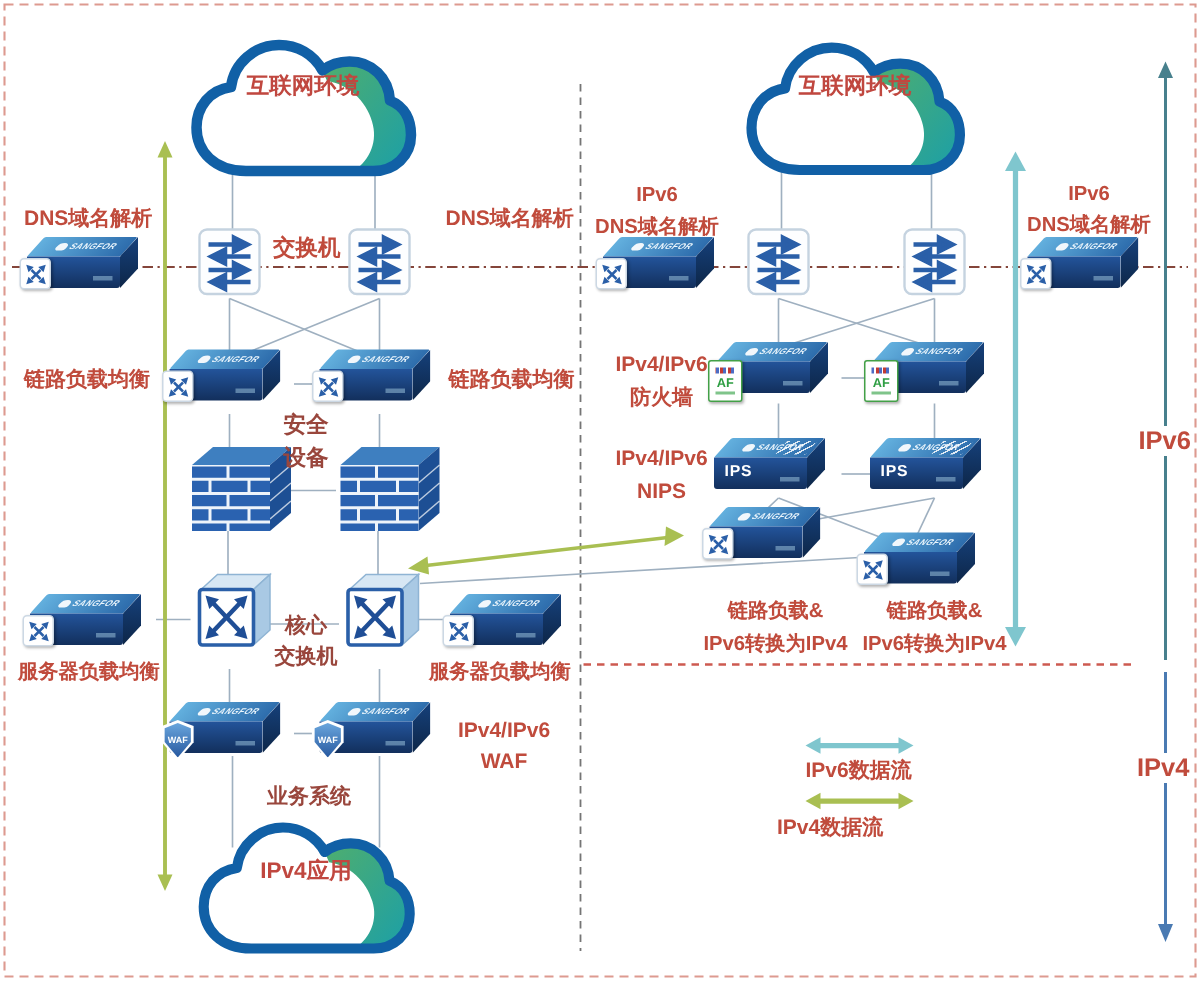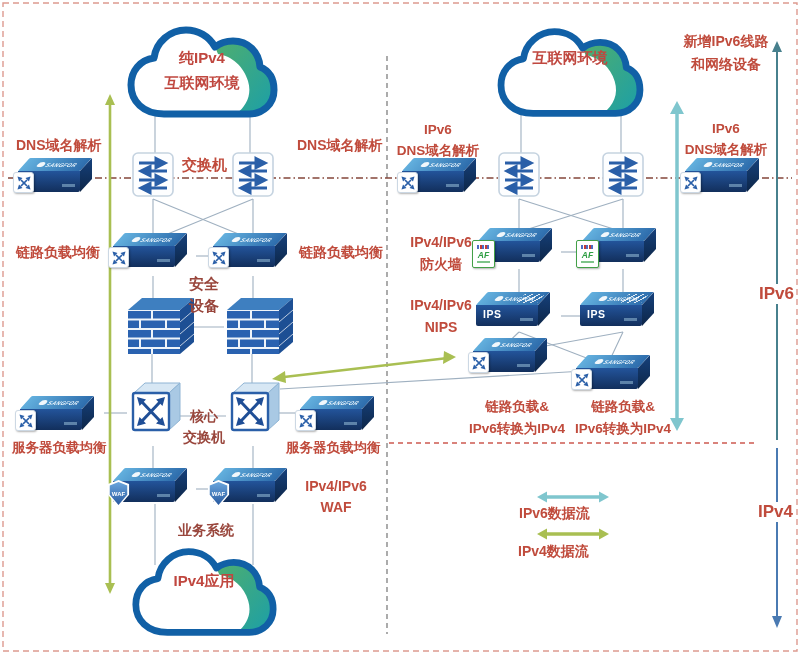--- a/index.html
+++ b/index.html
@@ -31,21 +31,21 @@
   .dside{position:absolute;left:62px;top:0;width:12px;height:34px;
          background:linear-gradient(180deg,#16417c,#0d2648);
          clip-path:polygon(0 38%,100% 0,100% 62%,0 100%);}
   
   .badge{position:absolute;left:-5px;top:14px;width:19px;height:19px;background:#fff;
          border:1px solid #ccd8e4;border-radius:3px;box-shadow:1px 1px 2px rgba(0,0,0,.3);
          display:flex;align-items:center;justify-content:center;z-index:3;}
   
   .badge-af{position:absolute;left:-6px;top:12px;width:21px;height:26px;background:#fff;
             border:1.5px solid #43a047;border-radius:2px;display:flex;flex-direction:column;
-            align-items:center;justify-content:center;gap:2px;z-index:3;box-shadow:1px 1px 2px rgba(0,0,0,.3);font-style:italic;}
+            align-items:center;justify-content:center;gap:2px;z-index:3;box-shadow:1px 1px 2px rgba(0,0,0,.3);}
   .af-dots{width:13px;height:4px;background:repeating-linear-gradient(90deg,#4c6cc4 0 2px,#fff 2px 3px,#c23b34 3px 5px);}
   .af-txt{color:#2e9e43;font-weight:bold;font-size:8.5px;line-height:8px;}
   .af-line{width:13px;height:2px;background:#7fc48a;}
   
   .badge-waf{position:absolute;left:-6px;top:12px;width:23px;height:27px;background:#fff;
              clip-path:polygon(50% 0,96% 15%,96% 55%,50% 100%,4% 55%,4% 15%);
              display:flex;align-items:center;justify-content:center;z-index:3;}
   .waf-inner{width:19px;height:23px;background:linear-gradient(180deg,#6aa6dd,#27589f);
              clip-path:polygon(50% 0,96% 15%,96% 55%,50% 100%,4% 55%,4% 15%);
              display:flex;align-items:center;justify-content:center;}
@@ -152,21 +152,20 @@
         <stop offset="0" stop-color="#4fae6e"></stop>
             <stop offset="1" stop-color="#1b9fa8"></stop>
           </linearGradient>
         </defs>
       <path d="M38,94 C17,94 5,81 5,65 C5,51 14,40 28,38 C30,22 44,10 60,10 C72,10 83,16 89,27 C94,23 101,21 107,21 C122,21 133,32 134,47 C144,51 148,60 148,70 C148,84 137,94 123,94 Z" fill="#ffffff"></path>
       <path d="M89,27 C94,23 101,21 107,21 C122,21 133,32 134,47 C144,51 148,60 148,70 C148,84 137,94 123,94 L110,94 C121,86 126,74 122,61 C118,47 106,36 92,34 Z" fill="url(#gA)"></path>
       <path d="M38,94 C17,94 5,81 5,65 C5,51 14,40 28,38 C30,22 44,10 60,10 C72,10 83,16 89,27 C94,23 101,21 107,21 C122,21 133,32 134,47 C144,51 148,60 148,70 C148,84 137,94 123,94 Z" fill="none" stroke="#1160a6" stroke-width="7" stroke-linejoin="round"></path>
     </svg>
   </div>
   <div class="cloud-text" style="left:126px;top:45px;width:152px">
-    <div>纯IPv4</div>
       <div>互联网环境</div>
   </div>
 
   <div class="icon" style="left:496px;top:22px">
     <svg width="148" height="103" viewBox="0 0 152 106">
       <defs>
           <linearGradient id="gB" x1="0" y1="0" x2="1" y2="1">
         <stop offset="0" stop-color="#4fae6e"></stop>
             <stop offset="1" stop-color="#1b9fa8"></stop>
           </linearGradient>
@@ -640,24 +639,20 @@
   <div class="lbl center" style="left:300px;top:476px;width:72px;line-height:21px">
     <div>IPv4/IPv6</div>
       <div>WAF</div>
   </div>
   <div class="lbl dark" style="left:178px;top:522px">业务系统</div>
 
   <div class="lbl center" style="left:394px;top:119px;width:88px;font-size:13.5px;line-height:21px">
     <div>IPv6</div>
       <div>DNS域名解析</div>
   </div>
-  <div class="lbl center" style="left:676px;top:30px;width:100px;line-height:23px">
-    <div>新增IPv6线路</div>
-      <div>和网络设备</div>
-  </div>
   <div class="lbl center" style="left:680px;top:118px;width:92px;font-size:13.5px;line-height:21px">
     <div>IPv6</div>
       <div>DNS域名解析</div>
   </div>
   <div class="lbl center" style="left:402px;top:231px;width:78px;line-height:22px">
     <div>IPv4/IPv6</div>
       <div>防火墙</div>
   </div>
   <div class="lbl center" style="left:402px;top:294px;width:78px;line-height:22px">
     <div>IPv4/IPv6</div>
@@ -666,16 +661,16 @@
   <div class="lbl center" style="left:455px;top:396px;width:124px;font-size:13.5px;line-height:22px">
     <div>链路负载&amp;</div>
       <div>IPv6转换为IPv4</div>
   </div>
   <div class="lbl center" style="left:561px;top:396px;width:124px;font-size:13.5px;line-height:22px">
     <div>链路负载&amp;</div>
       <div>IPv6转换为IPv4</div>
   </div>
   <div class="lbl big" style="left:757px;top:284px">IPv6</div>
   <div class="lbl big" style="left:756px;top:502px">IPv4</div>
-  <div class="lbl" style="left:519px;top:505px">IPv6数据流</div>
+  <div class="lbl" style="left:537px;top:505px">IPv6数据流</div>
   <div class="lbl" style="left:518px;top:543px">IPv4数据流</div>
 
 </div>
 
 </body></html>

